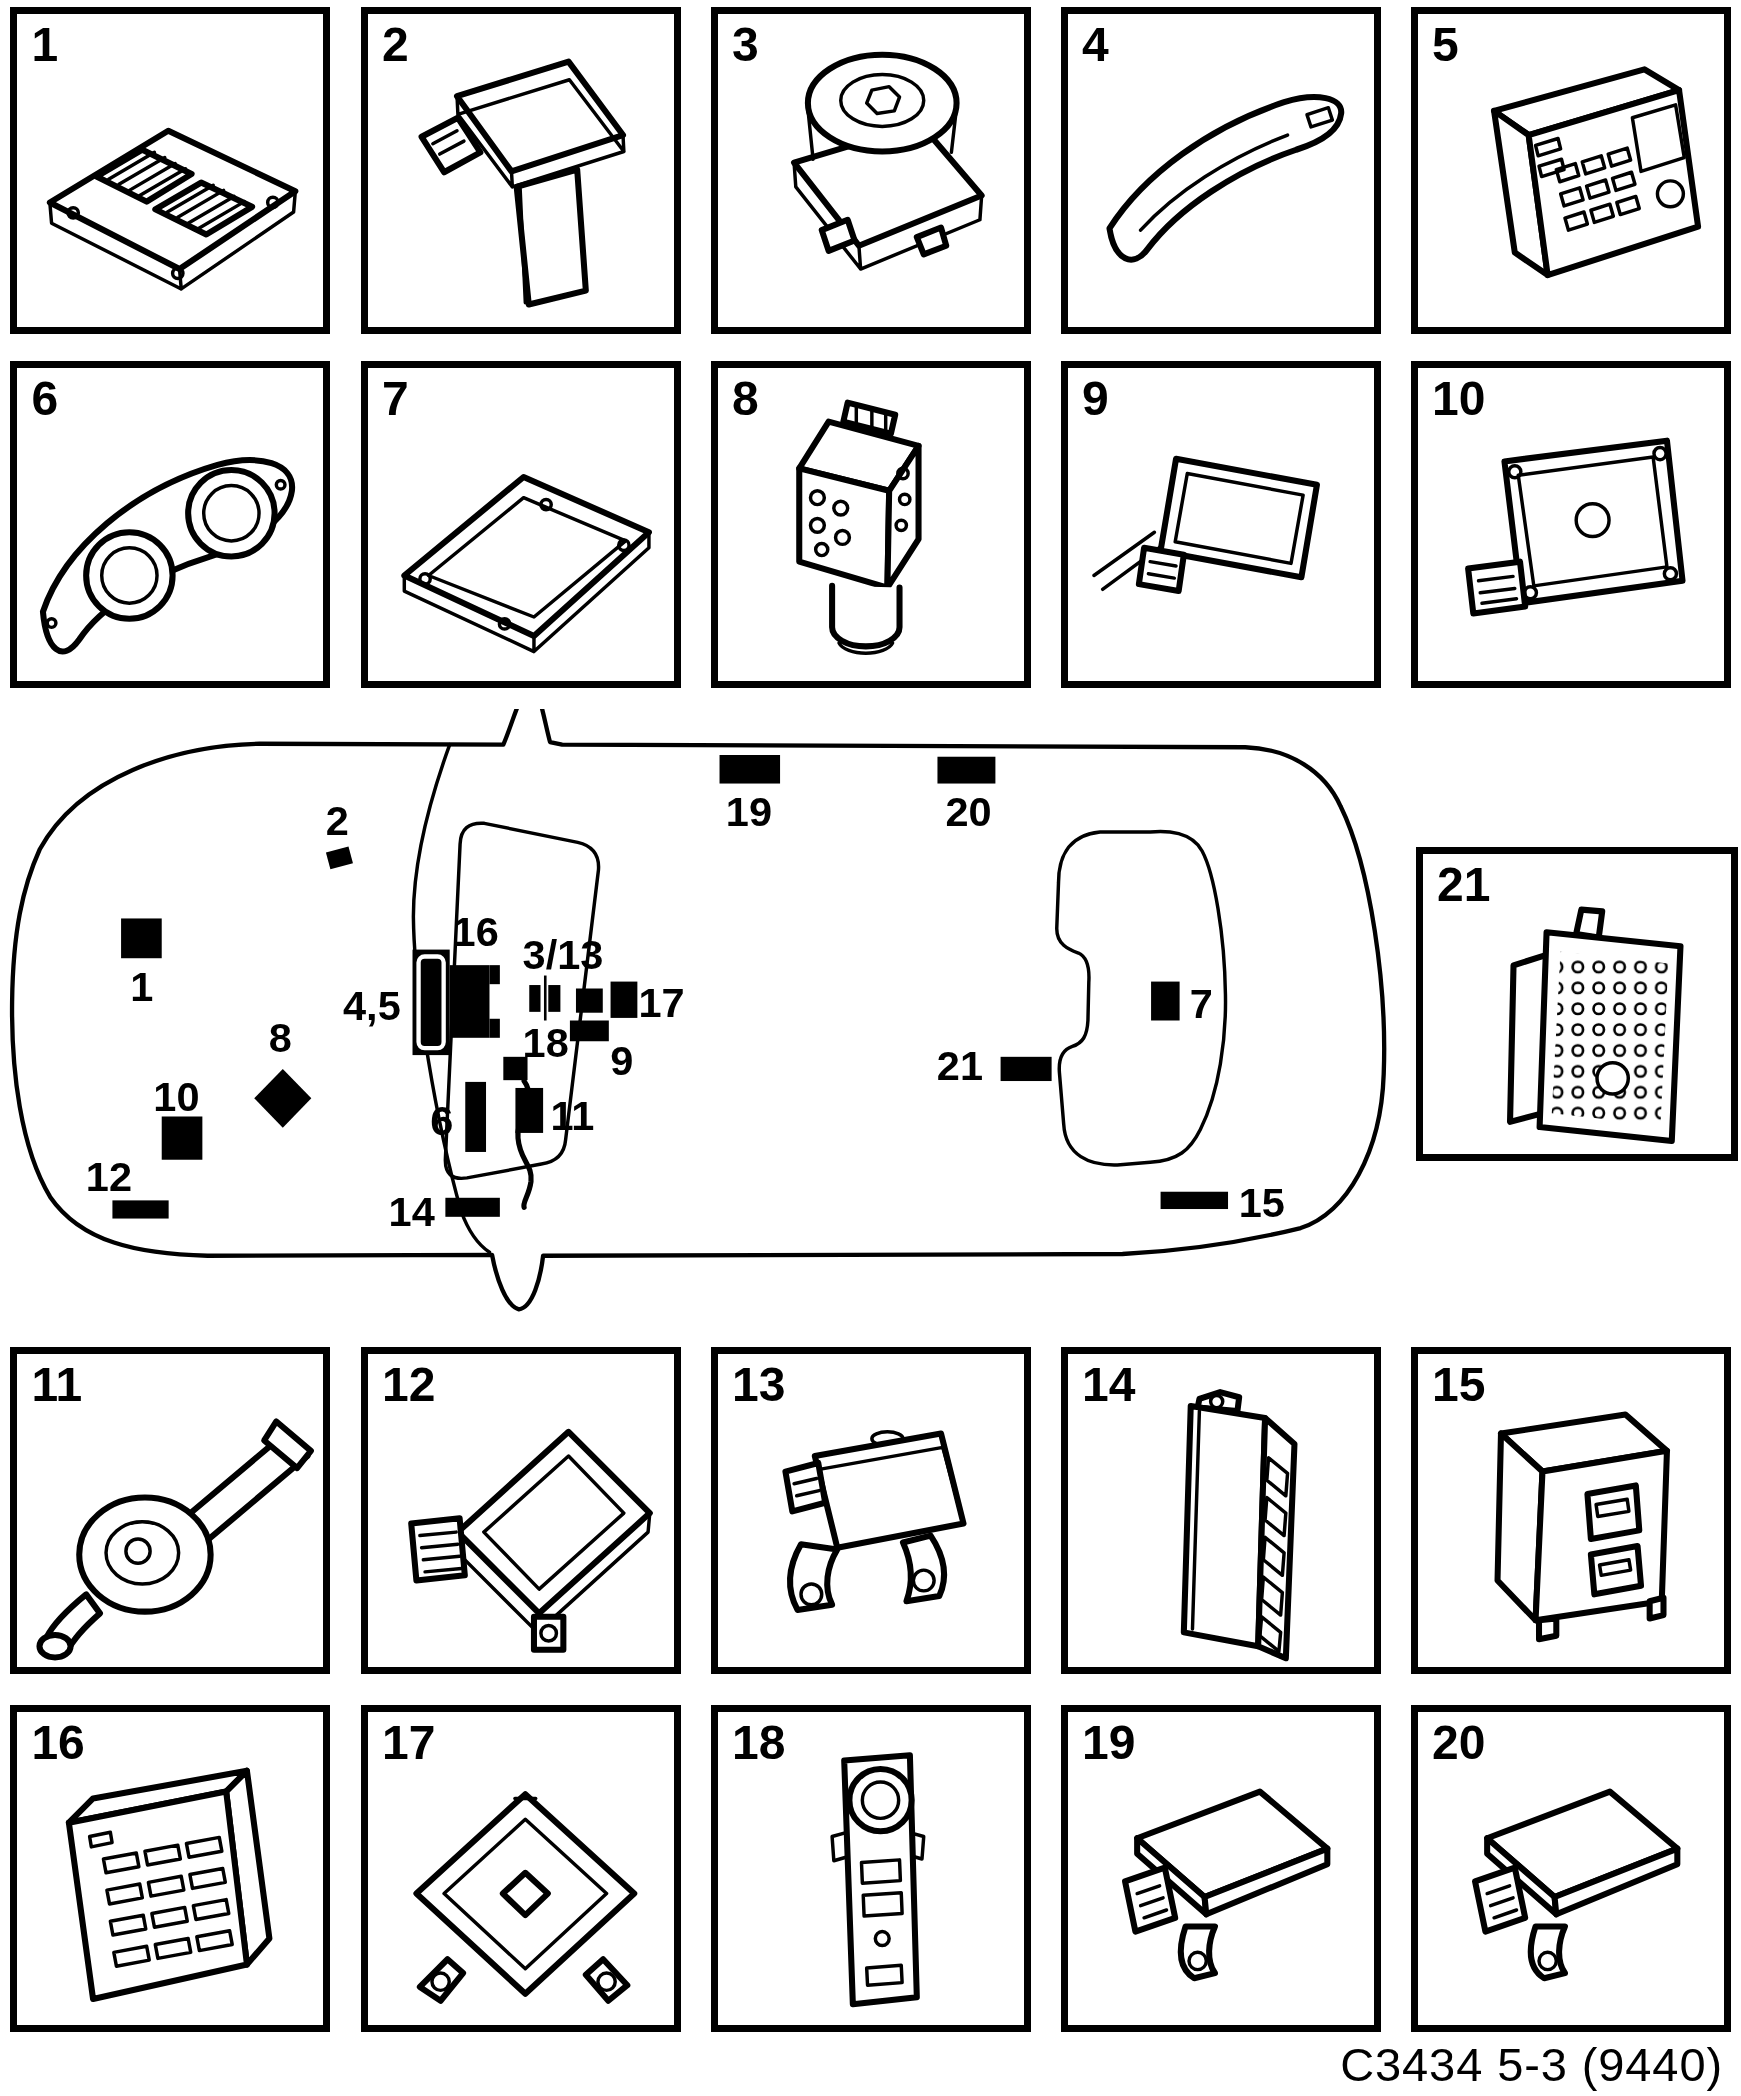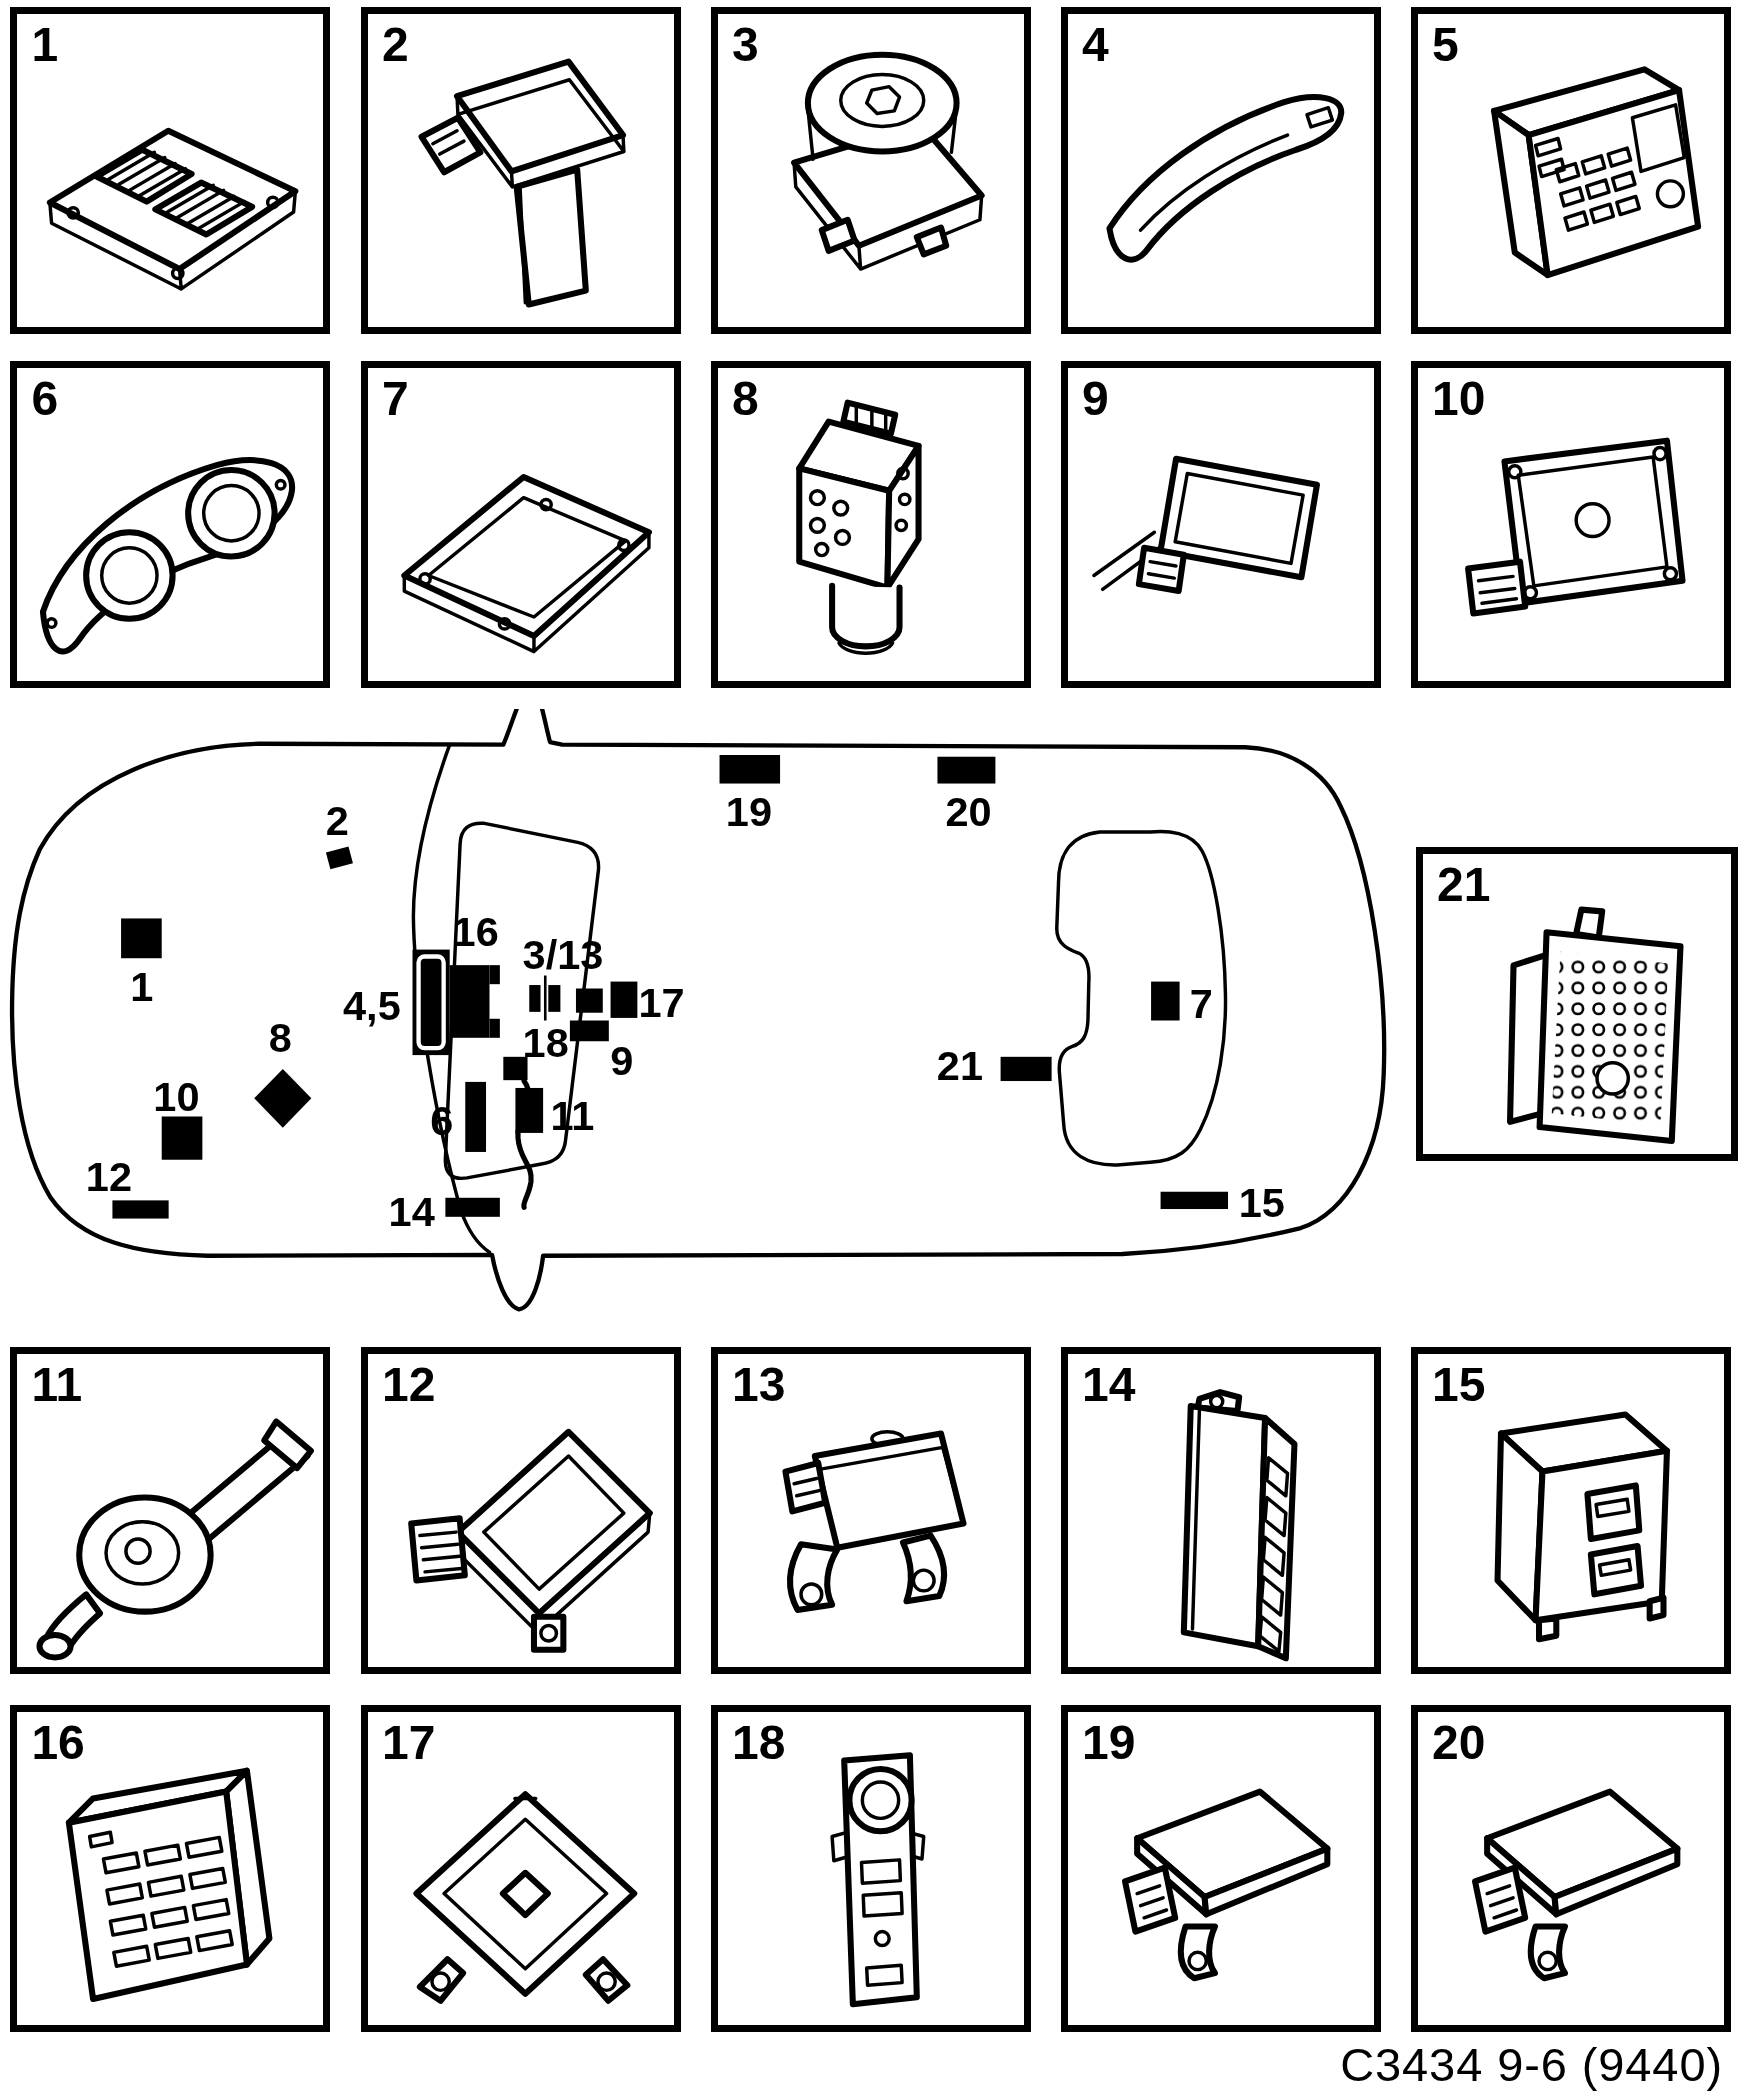--- a/index.html
+++ b/index.html
@@ -418,14 +418,14 @@
     <path class="ln" d="M300,158 L300,176 L160,234 L158,214 Z"></path>
     <path class="ln" d="M66,196 L112,180 L124,238 L78,254 Z"></path>
     <path class="t" d="M80,210 l26,-9 M84,224 l26,-9 M88,238 l26,-9"></path>
     <path class="ln" d="M136,248 C126,278 130,298 146,308 L170,302 C160,288 162,266 170,248 Z"></path>
     <circle class="t" cx="150" cy="288" r="10"></circle>
   </svg>
     </div>
   <span class="part-num">20</span>
 </div>
 
-<div class="caption">C3434 9-6 (9440)</div>
+<div class="caption">C3434 5-3 (9440)</div>
 
 
 </body></html>

